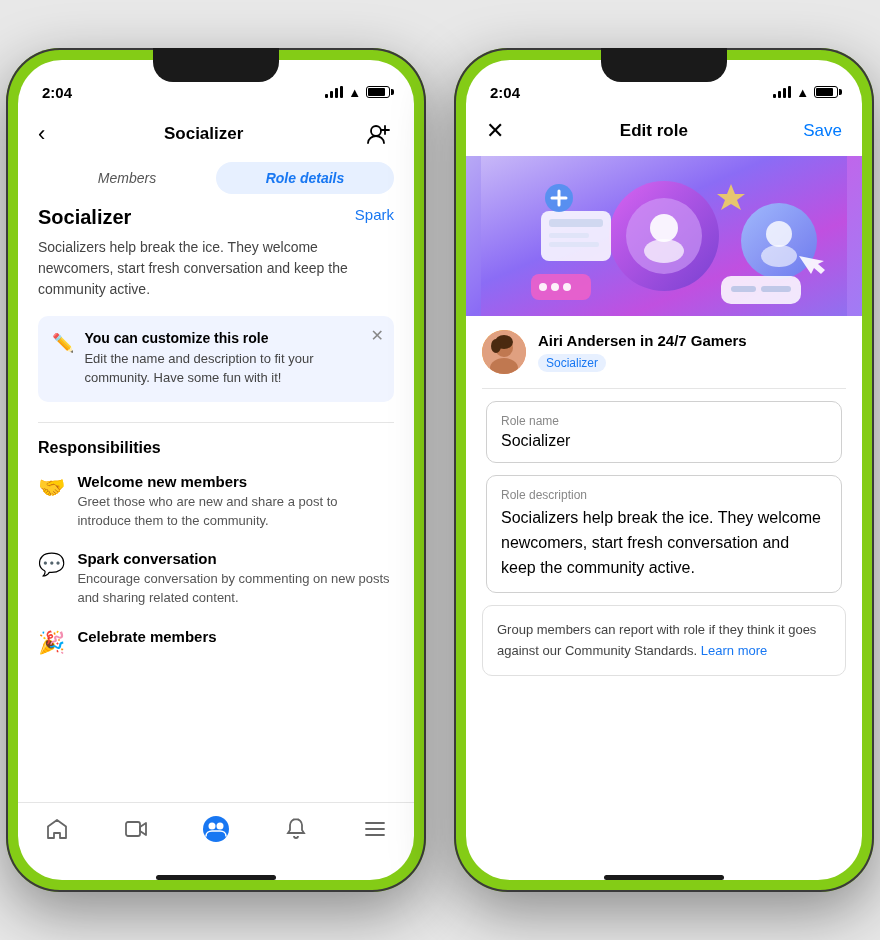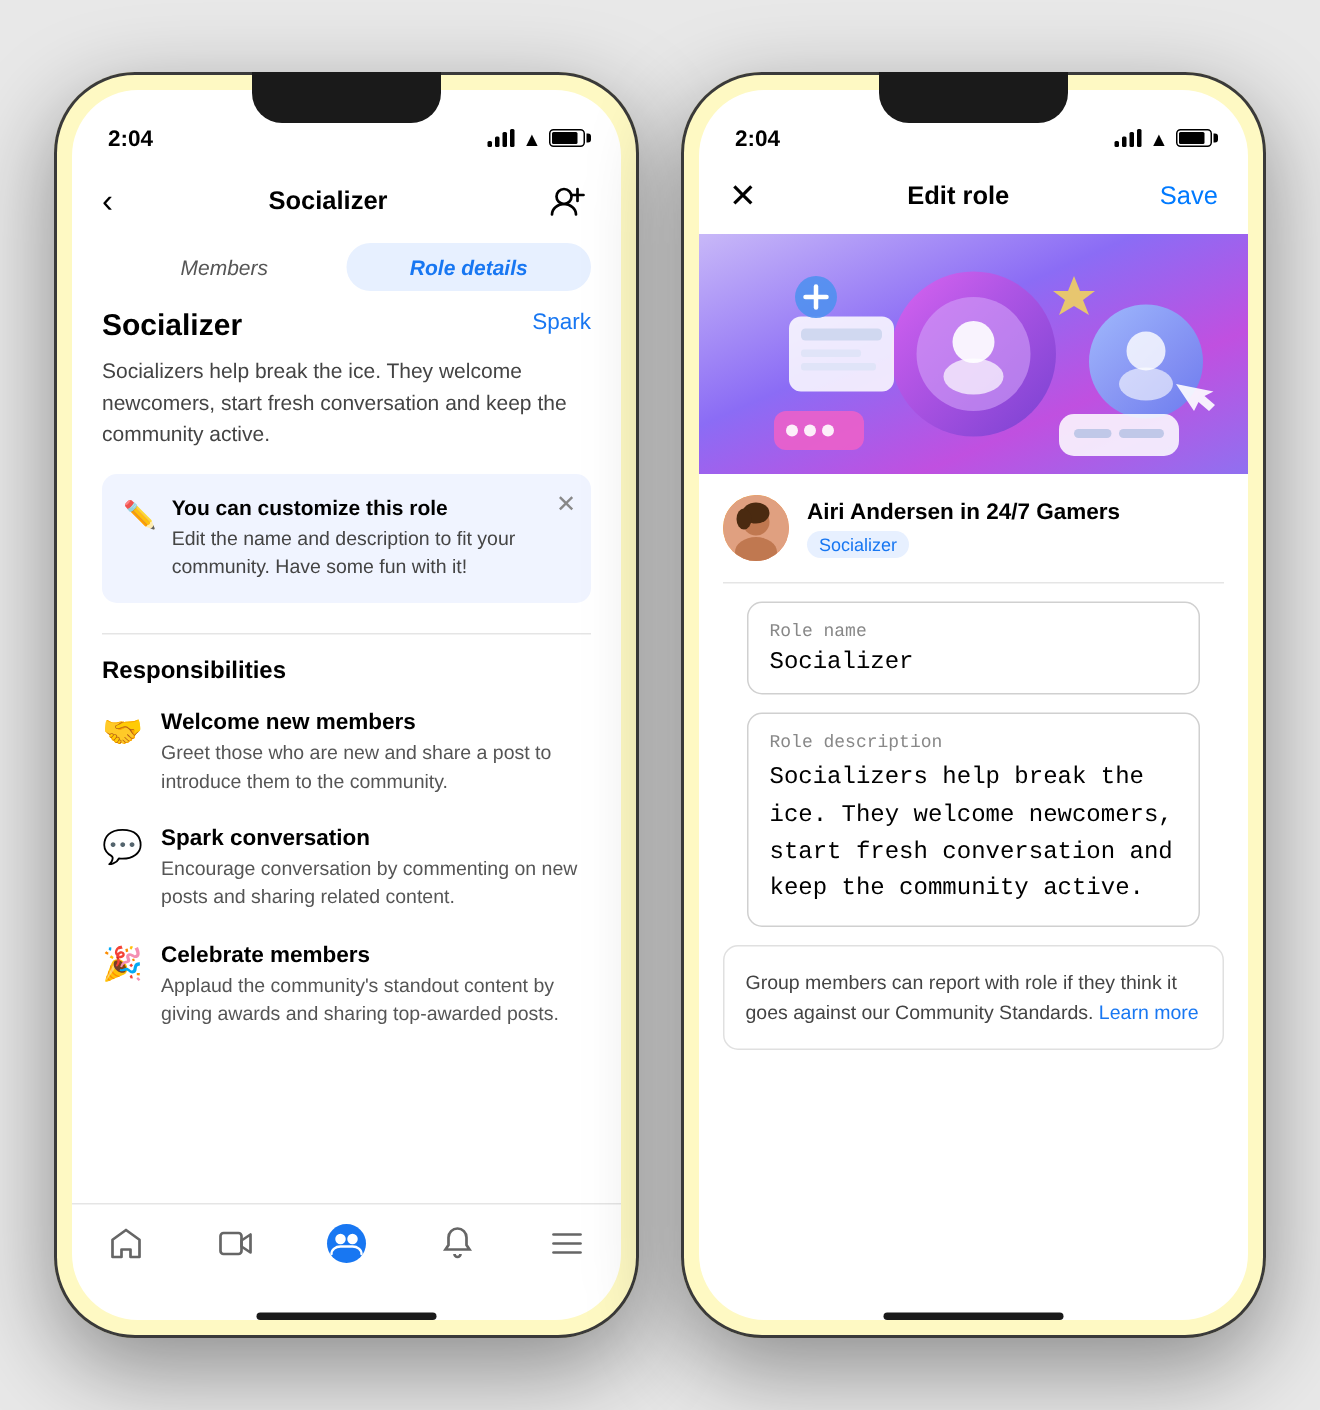--- a/index.html
+++ b/index.html
@@ -14,23 +14,23 @@
     }
     .scene {
       display: flex;
       gap: 28px;
       align-items: center;
       justify-content: center;
     }
 
     
     .phone {
-      width: 390px;
+      width: 420px;
       height: 844px;
-      background: #fef9c3;
+      background: #84cc16;
       border-radius: 54px;
       padding: 12px;
       position: relative;
       box-shadow: 0 20px 60px rgba(0,0,0,0.4), inset 0 0 0 2px #3a3a3a;
     }
     .phone-screen {
       width: 100%;
       height: 100%;
       background: #fff;
       border-radius: 44px;
@@ -360,22 +360,21 @@
       font-size: 12px;
       font-weight: 500;
       padding: 2px 8px;
       border-radius: 10px;
     }
 
     .form-field {
       border: 1.5px solid #d0d0d0;
       border-radius: 10px;
       padding: 12px 14px;
-      margin: 12px 16px 0;
-      font-family: Liberation Mono, monospace;
+      margin: 12px 4px 0;
     }
     .field-label {
       font-size: 12px;
       color: #888;
       margin-bottom: 4px;
     }
     .field-value {
       font-size: 16px;
       color: #000;
     }
@@ -481,21 +480,20 @@
           <div class="resp-content">
             <div class="resp-title">Spark conversation</div>
             <div class="resp-desc">Encourage conversation by commenting on new posts and sharing related content.</div>
           </div>
         </div>
 
         <div class="resp-item">
           <span class="resp-icon">🎉</span>
           <div class="resp-content">
             <div class="resp-title">Celebrate members</div>
-            <div class="resp-desc">Applaud the community's standout content by giving awards and sharing top-awarded posts.</div>
           </div>
         </div>
 
       </div>
 
       <div class="bottom-nav">
         <div class="nav-item">
           <svg width="24" height="24" viewBox="0 0 24 24" fill="none">
             <path d="M3 9.5L12 3l9 6.5V21H15v-5h-6v5H3V9.5z" stroke="#666" stroke-width="1.8" fill="none" stroke-linejoin="round"></path>
           </svg>

